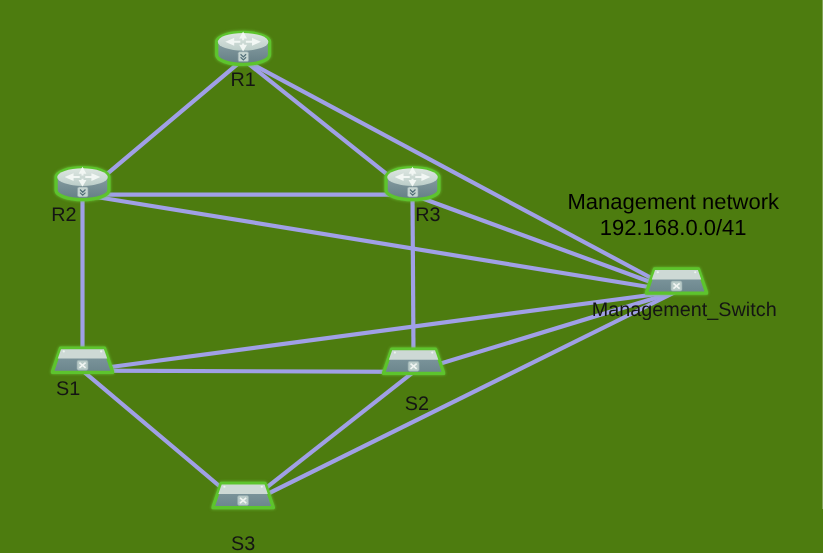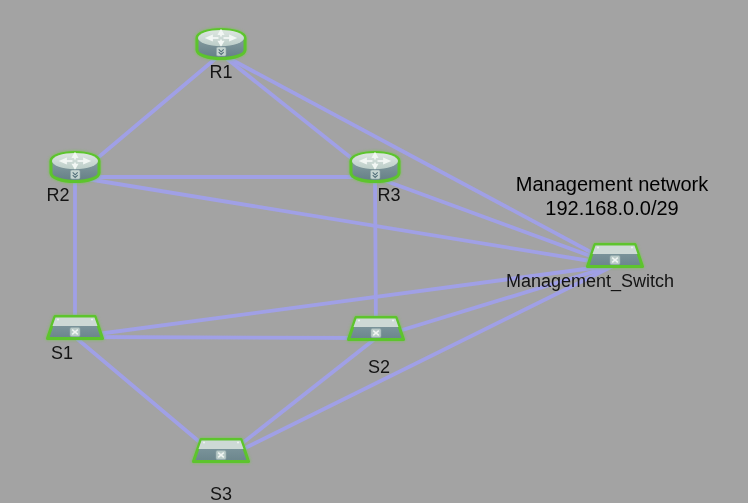--- a/index.html
+++ b/index.html
@@ -48,21 +48,21 @@
     white-space: nowrap;
     cursor: pointer;
   }
   .link-line {
     cursor: pointer;
   }
 </style>
 </head>
 <body>
 
-<div id="canvas" style="background: #a3a3a3;">
+<div id="canvas" style="background: #4d7c0f;">
   <svg id="links-layer">
       <line x1="221" y1="54" x2="75" y2="177" stroke="#a0a0e6" stroke-width="3.8" class="link-line"></line>
       <line x1="221" y1="54" x2="375" y2="177" stroke="#a0a0e6" stroke-width="3.8" class="link-line"></line>
       <line x1="221" y1="54" x2="615" y2="265" stroke="#a0a0e6" stroke-width="3.8" class="link-line"></line>
       <line x1="75" y1="177" x2="375" y2="177" stroke="#a0a0e6" stroke-width="3.8" class="link-line"></line>
       <line x1="75" y1="177" x2="615" y2="265" stroke="#a0a0e6" stroke-width="3.8" class="link-line"></line>
       <line x1="75" y1="177" x2="75" y2="337" stroke="#a0a0e6" stroke-width="3.8" class="link-line"></line>
       <line x1="375" y1="177" x2="376" y2="338" stroke="#a0a0e6" stroke-width="3.8" class="link-line"></line>
       <line x1="375" y1="177" x2="615" y2="265" stroke="#a0a0e6" stroke-width="3.8" class="link-line"></line>
       <line x1="75" y1="337" x2="376" y2="338" stroke="#a0a0e6" stroke-width="3.8" class="link-line"></line>
@@ -169,21 +169,21 @@
       </linearGradient>
     </defs>
     <path d="M9,3.5 L49,3.5 L56.5,25.5 L1.5,25.5 Z" fill="url(#sfront)" stroke="#5dc42d" stroke-width="3" stroke-linejoin="round"></path>
     <polygon points="9.5,4.5 48.5,4.5 51.5,13 6.5,13" fill="#cdd9d5"></polygon>
     <circle cx="12" cy="6.5" r="1" fill="#eef4f1"></circle>
     <circle cx="46" cy="6.5" r="1" fill="#eef4f1"></circle>
     <rect x="24" y="14.5" width="10" height="9" rx="1.5" fill="#b9cbc8" stroke="#93a9ad" stroke-width="0.6"></rect>
     <path d="M26.2,16.6 L31.8,21.4 M31.8,16.6 L26.2,21.4" fill="none" stroke="#f0f5f2" stroke-width="1.5"></path>
   </svg>
 </div>
-      <div class="node-label" style="left: 590px; top: 271px; color: rgb(20, 20, 20);">Management_Switch</div>
+      <div class="node-label" style="left: 622px; top: 271px; color: rgb(20, 20, 20);">Management_Switch</div>
       <div class="node" style="left: 46px; top: 312.5px;">
   <svg width="58" height="30" viewBox="0 0 58 30">
     <defs>
       <linearGradient id="sfront" x1="0" y1="0" x2="0" y2="1">
         <stop offset="0" stop-color="#849da3"></stop>
         <stop offset="1" stop-color="#6b858c"></stop>
       </linearGradient>
     </defs>
     <path d="M9,3.5 L49,3.5 L56.5,25.5 L1.5,25.5 Z" fill="url(#sfront)" stroke="#5dc42d" stroke-width="3" stroke-linejoin="round"></path>
     <polygon points="9.5,4.5 48.5,4.5 51.5,13 6.5,13" fill="#cdd9d5"></polygon>
@@ -224,15 +224,15 @@
     <circle cx="12" cy="6.5" r="1" fill="#eef4f1"></circle>
     <circle cx="46" cy="6.5" r="1" fill="#eef4f1"></circle>
     <rect x="24" y="14.5" width="10" height="9" rx="1.5" fill="#b9cbc8" stroke="#93a9ad" stroke-width="0.6"></rect>
     <path d="M26.2,16.6 L31.8,21.4 M31.8,16.6 L26.2,21.4" fill="none" stroke="#f0f5f2" stroke-width="1.5"></path>
   </svg>
 </div>
       <div class="node-label" style="left: 221px; top: 484px; color: rgb(20, 20, 20);">S3</div>
     </div>
   <div class="annotation">
     <div>Management network</div>
-    <div>192.168.0.0/29</div>
+    <div>192.168.0.0/41</div>
   </div>
 </div>
 
 </body></html>

